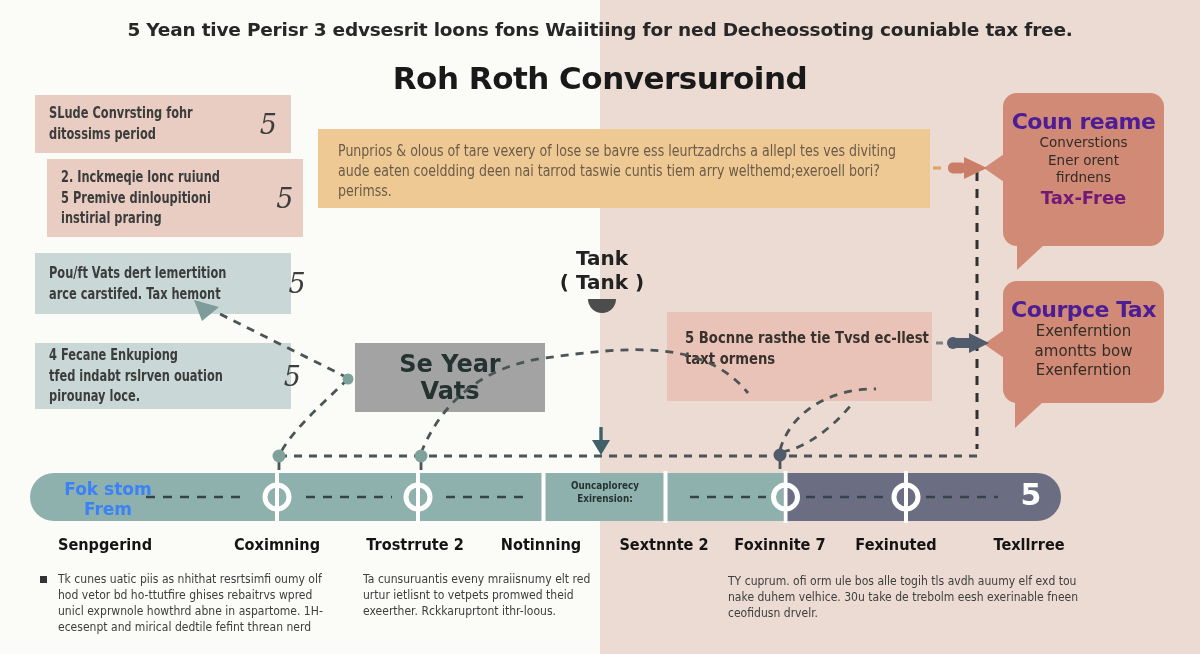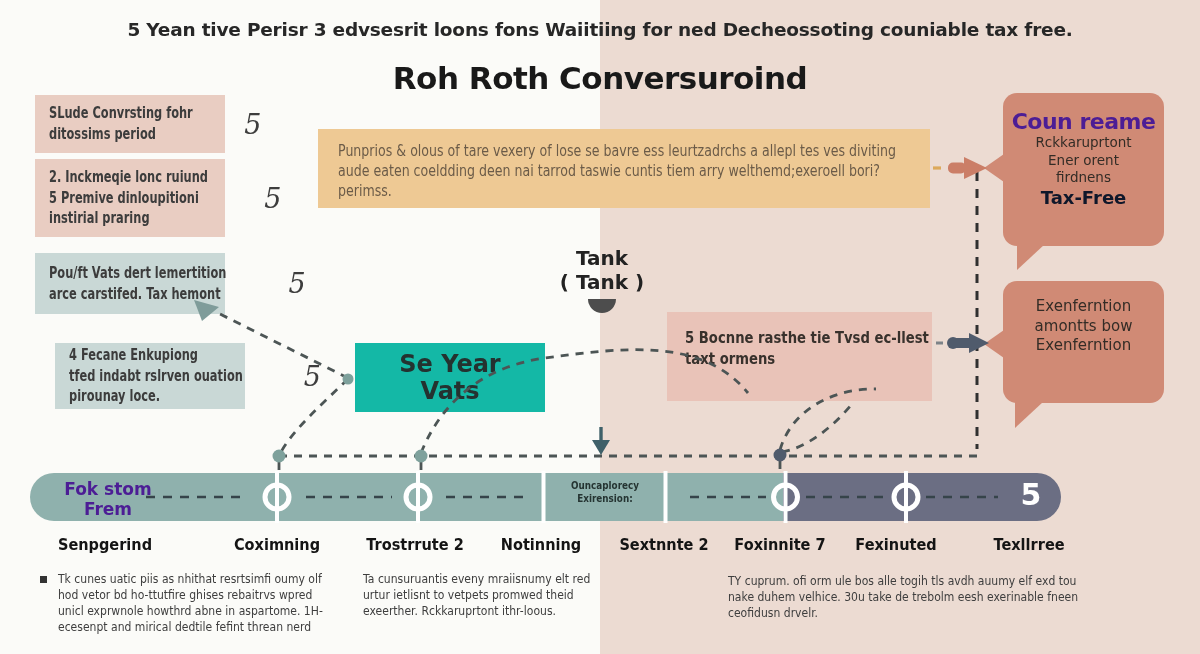--- a/index.html
+++ b/index.html
@@ -8,73 +8,73 @@
   #canvas { position:relative; width:1200px; height:654px; overflow:hidden; background:#fbfbf8; }
   .abs { position:absolute; }
 
   #right-panel { left:600px; top:0; width:600px; height:654px; background:#ecdbd2; }
 
   #subtitle { top:19px; left:0; width:1200px; text-align:center; font-weight:bold;
               font-size:18.5px; color:#272727; letter-spacing:-0.2px; white-space:nowrap; }
   #main-title { top:60px; left:0; width:1200px; text-align:center; font-weight:bold;
                 font-size:31px; color:#191919; letter-spacing:-0.5px; }
 
-  .info-box { left:35px; width:190px; padding:16px 14px; display:flex; align-items:center; }
+  .info-box { left:35px; width:256px; padding:16px 14px; display:flex; align-items:center; }
   .box-pink { background:#e9cdc2; }
   .box-teal { background:#c9d8d6; }
   .box-text { font-weight:bold; font-size:15px; color:#3c3c3c; line-height:1.38;
               transform:scaleX(.76); transform-origin:0 50%; white-space:nowrap; }
   .box-num { margin-left:auto; font-family:"DejaVu Serif", serif; font-style:italic;
              font-size:27px; color:#3d3d3d; padding-left:6px; }
 
   #yellow-note { left:318px; top:129px; width:612px; height:79px; background:#eec994;
                  padding:13px 20px; }
   #yellow-note .yl { font-size:15px; color:#6b5b48; line-height:1.32; white-space:nowrap;
                      transform:scaleX(.84); transform-origin:0 50%; }
 
   #tank-marker { left:539px; top:246px; width:126px; text-align:center; font-weight:bold;
                  font-size:20px; color:#222; line-height:1.2; }
   #tank-dot { left:588px; top:299px; width:28px; height:14px; background:#4d4d4d;
               border-radius:0 0 28px 28px; }
 
-  #five-year-box { left:355px; top:343px; width:190px; height:69px; background:#14b8a6;
+  #five-year-box { left:355px; top:343px; width:190px; height:69px; background:#a3a3a3;
                    display:flex; flex-direction:column; align-items:center; justify-content:center;
                    font-weight:bold; font-size:24px; color:#243230; line-height:1.12; }
 
   #notice-box { left:667px; top:312px; width:265px; height:89px; background:#e9c3b8;
                 padding:15px 0 0 18px; }
   #notice-box .nl { font-weight:bold; font-size:16.5px; color:#38312c; line-height:1.3;
                     white-space:nowrap; transform:scaleX(.8); transform-origin:0 50%; }
 
   .callout { width:161px; background:#d08a75; border-radius:14px; text-align:center;
              left:1003px; z-index:4; }
   .callout .tri-left { position:absolute; left:-19px; width:0; height:0;
              border-top:14px solid transparent; border-bottom:14px solid transparent;
              border-right:20px solid #d08a75; }
   .callout .tri-tail { position:absolute; width:0; height:0;
              border-top:26px solid #d08a75; border-right:28px solid transparent; }
   .callout .c-title { font-weight:bold; font-size:22px; color:#4c1d95; letter-spacing:-0.5px; }
   .callout .c-line { font-size:13.5px; color:#332c26; line-height:1.3; }
-  .callout .c-em { font-weight:bold; font-size:18px; color:#0f172a; }
+  .callout .c-em { font-weight:bold; font-size:18px; color:#701a75; }
 
   #callout-1 { top:93px; height:153px; padding-top:16px; }
   #callout-1 .tri-left { top:61px; }
   #callout-1 .tri-tail { left:14px; bottom:-24px; }
   #callout-2 { top:281px; height:122px; padding-top:16px; }
   #callout-2 .tri-left { top:49px; }
   #callout-2 .tri-tail { left:12px; bottom:-25px; }
   #callout-2 .c-line { font-size:15px; }
 
   #bar-base { left:30px; top:473px; width:1031px; height:48px; border-radius:24px;
               overflow:hidden; z-index:2; }
   #bar-teal { position:absolute; left:0; top:0; width:753px; height:48px; background:#8fb1ad; }
   #bar-slate { position:absolute; left:753px; top:0; width:278px; height:48px; background:#6b6e83; }
 
   #bar-start-label { left:48px; top:479px; width:120px; text-align:center; font-weight:bold;
-                     font-size:17px; color:#4c1d95; line-height:1.2; z-index:3; }
+                     font-size:17px; color:#3b82f6; line-height:1.2; z-index:3; }
   #bar-mid-label { left:545px; top:480px; width:120px; text-align:center; font-weight:bold;
                    font-size:10px; color:#253432; line-height:1.25; z-index:3; }
   #bar-mid-label div { white-space:nowrap; transform:scaleX(.88); transform-origin:50% 50%; }
   #bar-end-number { left:1006px; top:477px; width:50px; text-align:center; font-weight:bold;
                     font-size:30px; color:#ffffff; z-index:3; }
 
   .milestone { position:absolute; top:535px; font-weight:bold; font-size:16.5px; color:#141414;
                white-space:nowrap; transform:translateX(-50%) scaleX(.88); z-index:2; }
 
   .footnote { position:absolute; top:571px; font-size:12.6px; color:#3e3e3e; line-height:1.28;
@@ -96,36 +96,36 @@
   <div id="subtitle" class="abs">5 Yean tive Perisr 3 edvsesrit loons fons Waiitiing  for ned Decheossoting couniable tax free.</div>
   <div id="main-title" class="abs">Roh Roth Conversuroind</div>
 
   <div class="abs info-box box-pink" style="top:95px;height:58px;">
     <div class="box-text">
       <div>SLude Convrsting fohr</div>
       <div>ditossims period</div>
     </div>
     <div class="box-num">5</div>
   </div>
-  <div class="abs info-box box-pink" style="top:159px;height:78px;">
+  <div class="abs info-box box-pink" style="top:159px;height:78px;margin-left:12px;">
     <div class="box-text">
       <div>2. Inckmeqie lonc ruiund</div>
       <div>5 Premive dinloupitioni</div>
       <div>instirial praring</div>
     </div>
     <div class="box-num">5</div>
   </div>
   <div class="abs info-box box-teal" style="top:253px;height:61px;">
     <div class="box-text">
       <div>Pou/ft Vats dert lemertition</div>
       <div>arce carstifed. Tax hemont</div>
     </div>
     <div class="box-num">5</div>
   </div>
-  <div class="abs info-box box-teal" style="top:343px;height:66px;margin-left:20px;">
+  <div class="abs info-box box-teal" style="top:343px;height:66px;">
     <div class="box-text">
       <div>4 Fecane Enkupiong</div>
       <div>tfed indabt rslrven ouation</div>
       <div>pirounay loce.</div>
     </div>
     <div class="box-num">5</div>
   </div>
 
   <div id="yellow-note" class="abs">
     <div class="yl">Punprios &amp; olous of tare vexery of lose se bavre ess leurtzadrchs a allepl tes ves diviting</div>
@@ -146,28 +146,29 @@
 
   <div id="notice-box" class="abs">
     <div class="nl">5 Bocnne rasthe tie Tvsd ec-llest</div>
     <div class="nl">taxt ormens</div>
   </div>
 
   <div id="callout-1" class="abs callout">
     <div class="tri-left"></div>
     <div class="tri-tail"></div>
     <div class="c-title">Coun reame</div>
-    <div class="c-line">Rckkaruprtont</div>
+    <div class="c-line">Converstions</div>
     <div class="c-line">Ener orent</div>
     <div class="c-line">firdnens</div>
     <div class="c-em">Tax-Free</div>
   </div>
   <div id="callout-2" class="abs callout">
     <div class="tri-left"></div>
     <div class="tri-tail"></div>
+    <div class="c-title">Courpce Tax</div>
     <div class="c-line">Exenferntion</div>
     <div class="c-line">amontts bow</div>
     <div class="c-line">Exenferntion</div>
   </div>
 
   <div id="bar-base" class="abs">
     <div id="bar-teal"></div>
     <div id="bar-slate"></div>
   </div>
   <div id="bar-start-label" class="abs">

